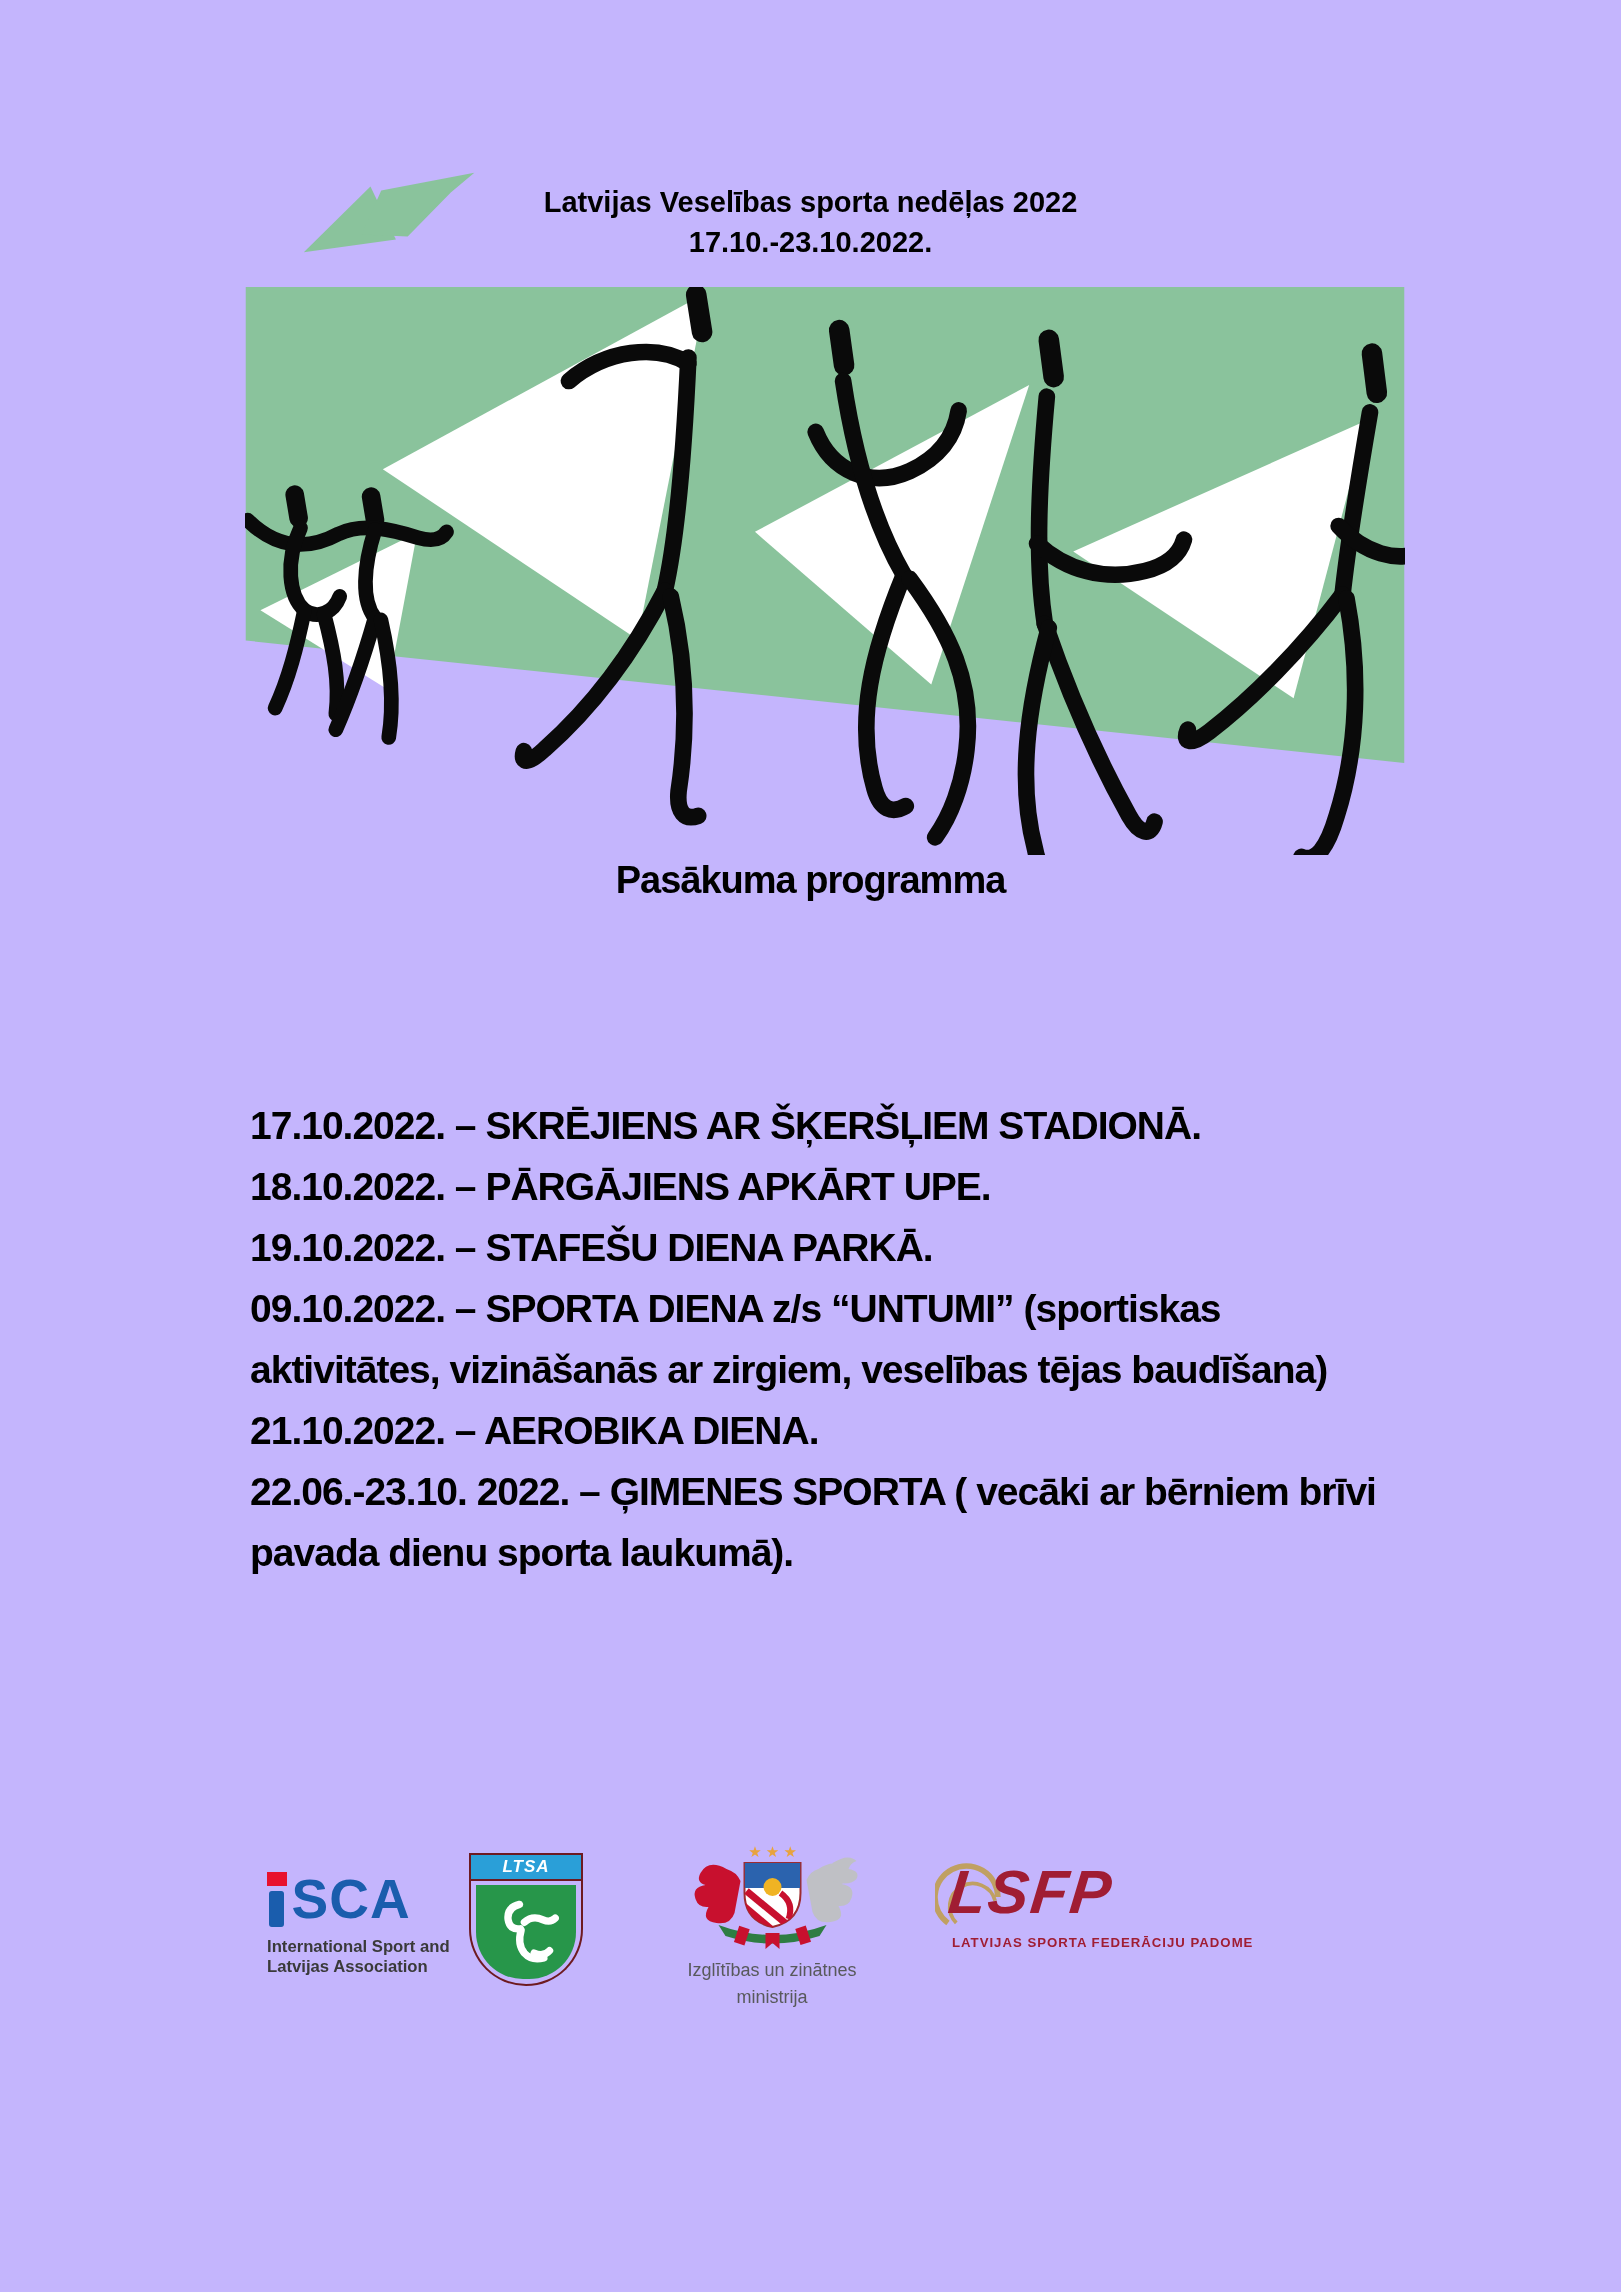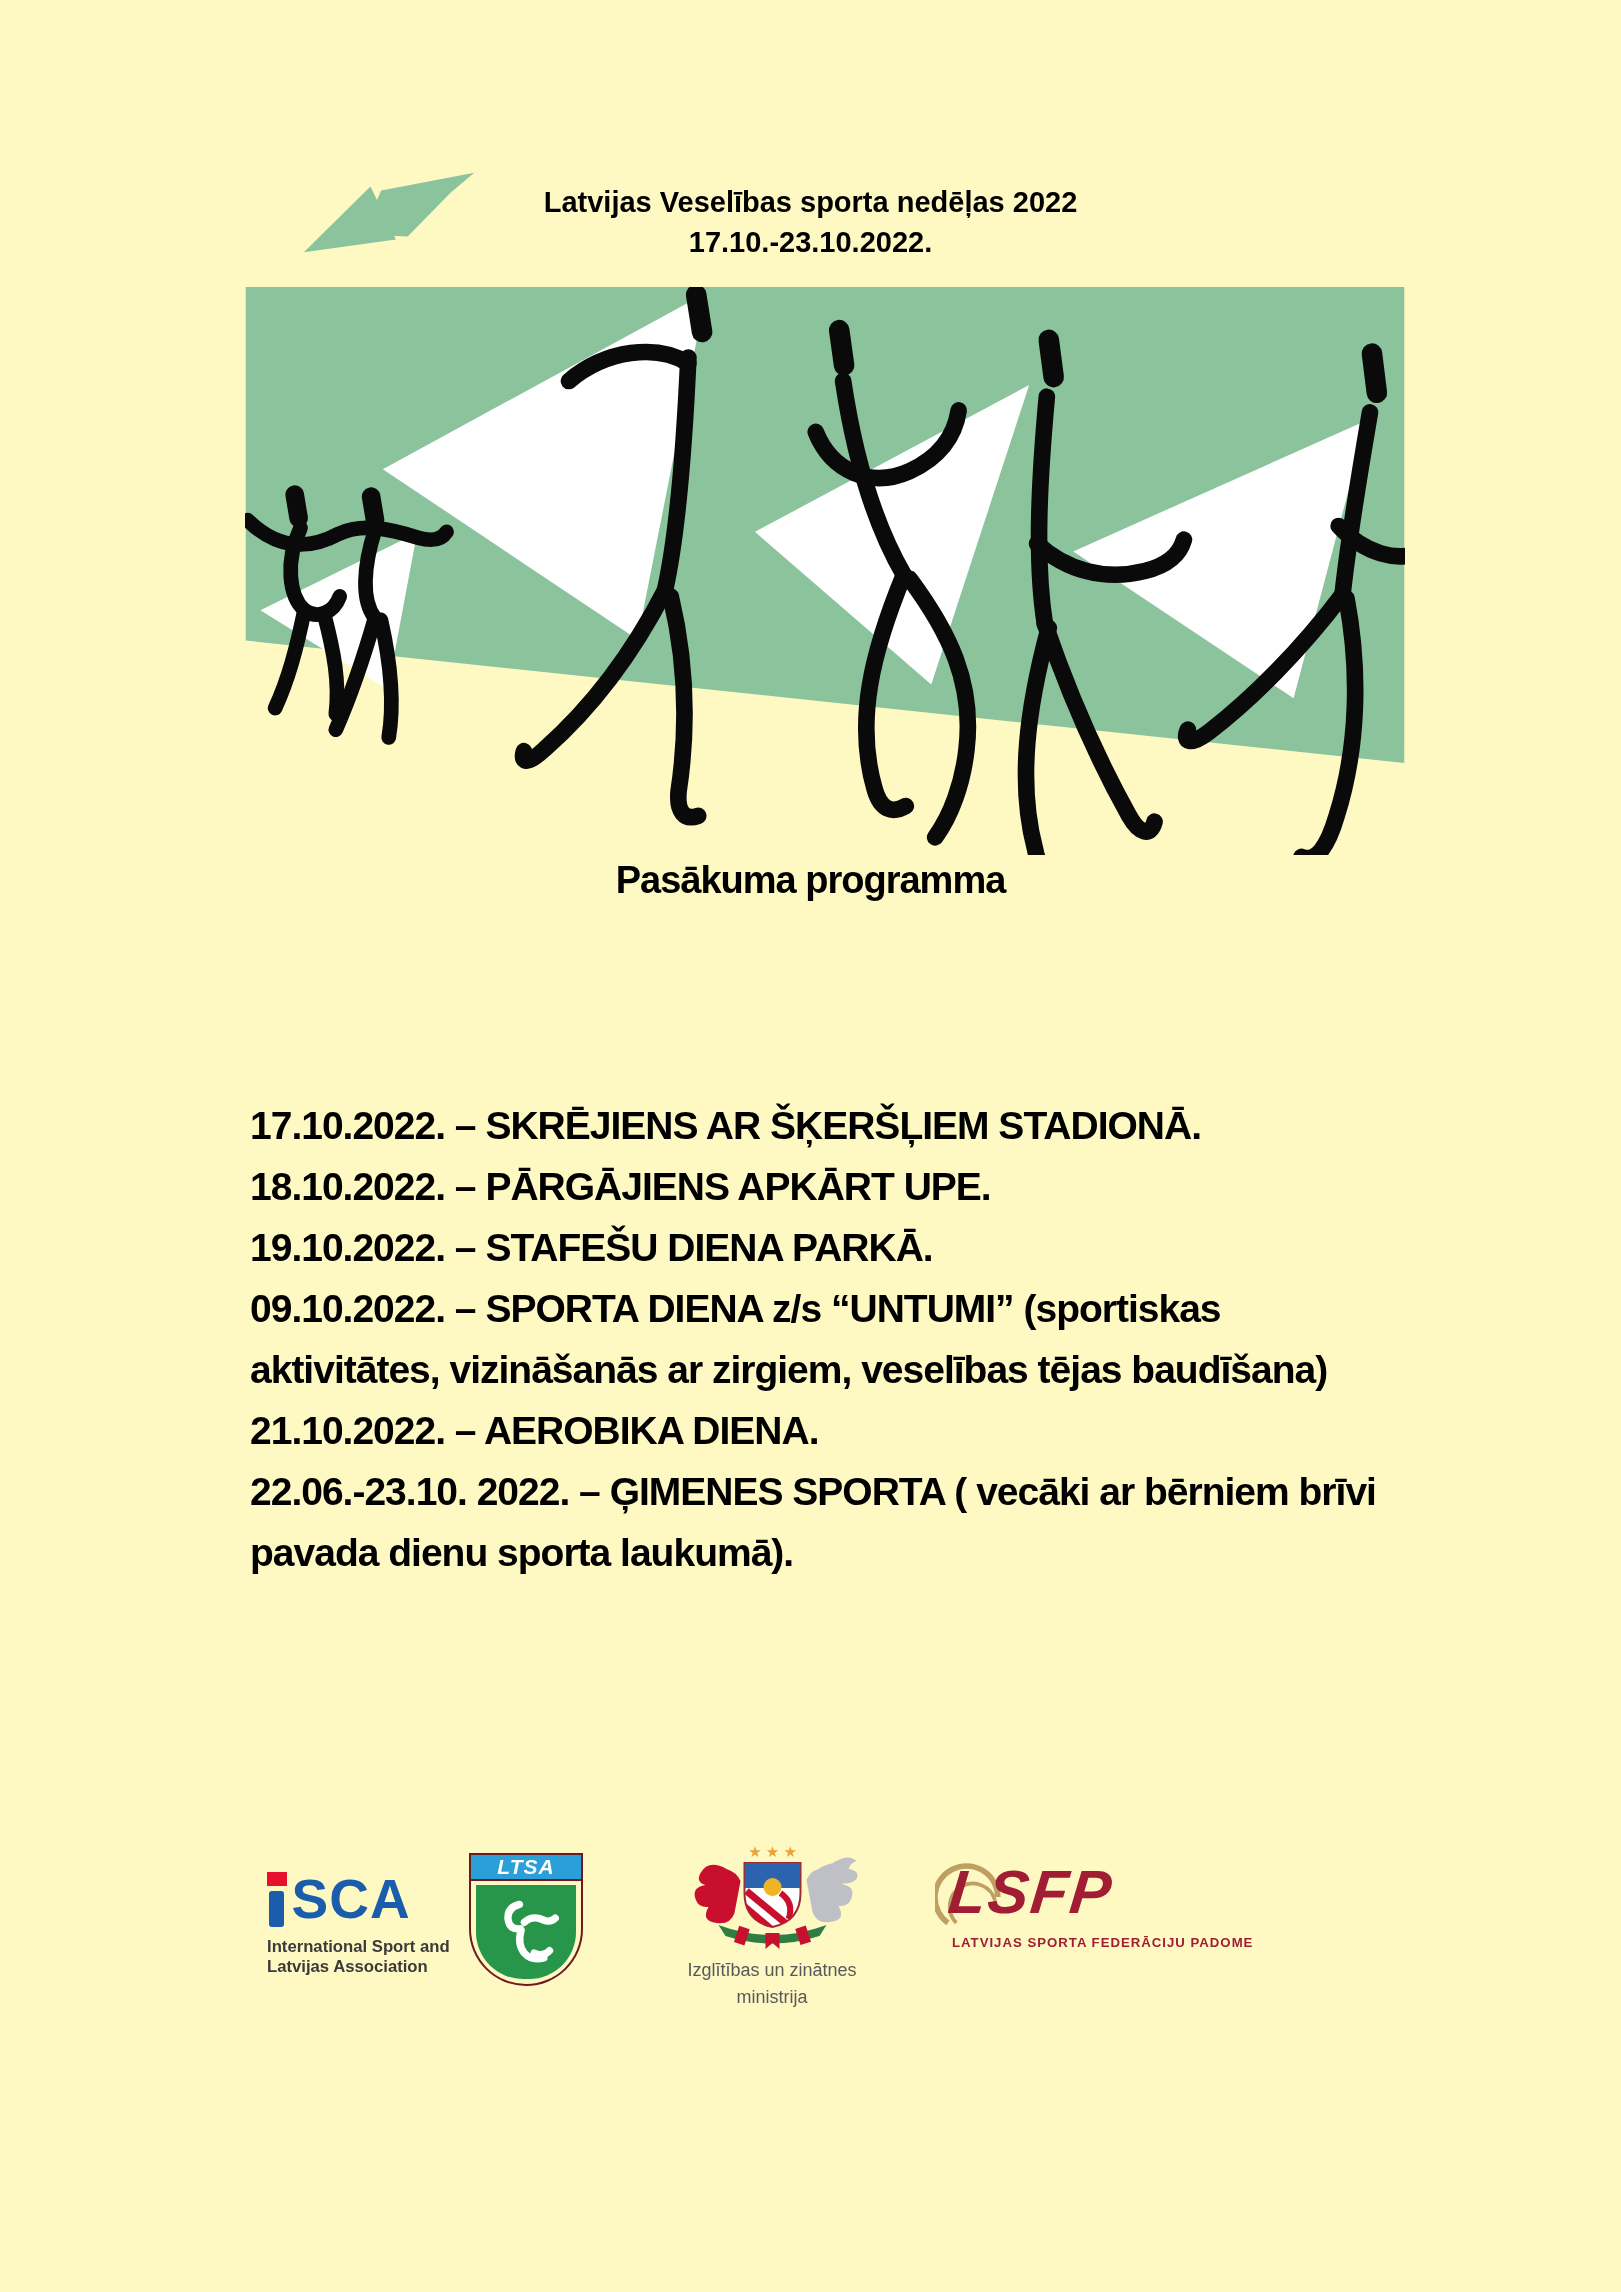--- a/index.html
+++ b/index.html
@@ -1,17 +1,17 @@
 <!DOCTYPE html>
 <html><head>
 <meta charset="utf-8">
 <style>
   html,body { margin:0; padding:0; background:#ffffff; }
   .page {
-    position:relative; width:1621px; height:2293px; background:#fef9c3;
+    position:relative; width:1621px; height:2293px; background:#c4b5fd;
     font-family:"Liberation Sans", sans-serif; color:#000; overflow:hidden;
   }
 
   
   .header-logo { position:absolute; left:294px; top:165px; width:196px; height:98px; }
   .header-text {
     position:absolute; top:182px; left:0; width:100%;
     text-align:center; font-weight:bold; font-size:29px; line-height:40px; color:#000;
   }
 
@@ -38,21 +38,21 @@
   .isca-letters { display:flex; align-items:center; height:59px; }
   .isca-i { display:flex; flex-direction:column; justify-content:flex-end; align-items:center; }
   .isca-dot  { width:19.6px; height:14.7px; background:#E8112D; margin-bottom:4.9px; }
   .isca-stem { width:14.7px; height:36px; background:#1A5DAD; border-radius:2.9px; }
   .isca-sca  { font-size:55px; font-weight:bold; color:#1A5DAD; line-height:51px; letter-spacing:1px; margin-left:4.9px; }
   .isca-sub  { font-size:16.7px; font-weight:bold; color:#3a3a3a; line-height:20.6px; margin-top:7.8px; }
 
   .ltsa { position:absolute; left:469px; top:1853px; width:114px; }
   .ltsa-banner {
     background:#2A9FD8; border:2px solid #6E1A20; color:#fff;
-    font-weight:bold; font-style:italic; font-size:21px; letter-spacing:1px;
+    font-weight:bold; font-style:italic; font-size:17px; letter-spacing:1px;
     text-align:center; height:23.5px; line-height:23.5px;
   }
   .ltsa-shield-outer {
     border:2.9px solid #6E1A20; border-top:none; border-radius:0 0 57px 57px;
     padding:4.9px; height:94px;
   }
   .ltsa-shield {
     background:#27964A; border-radius:0 0 47px 47px; height:100%;
     display:flex; align-items:center; justify-content:center;
   }

